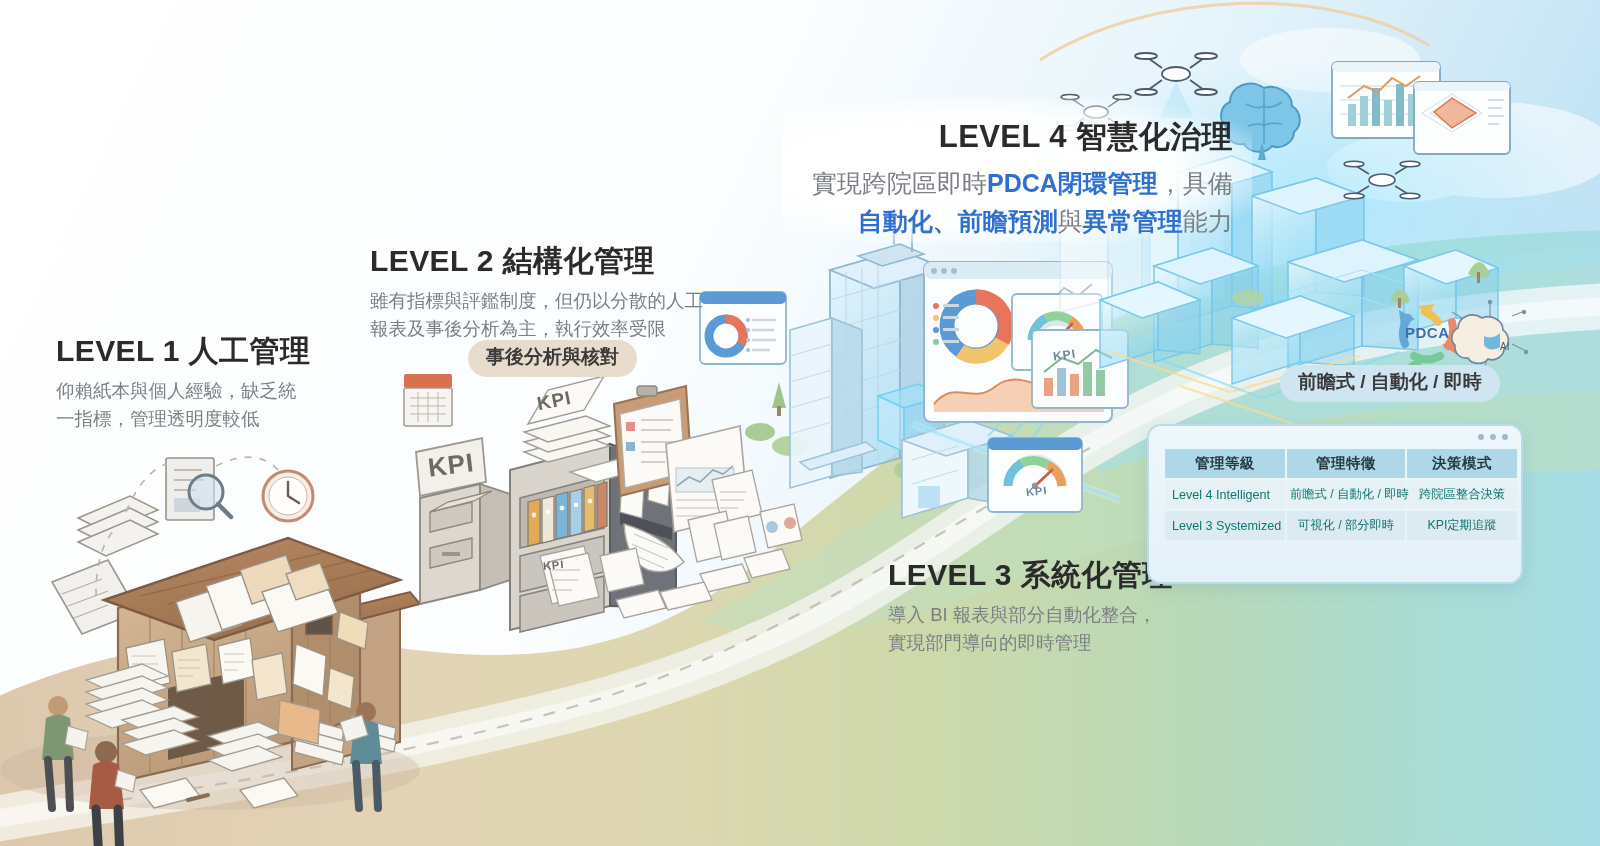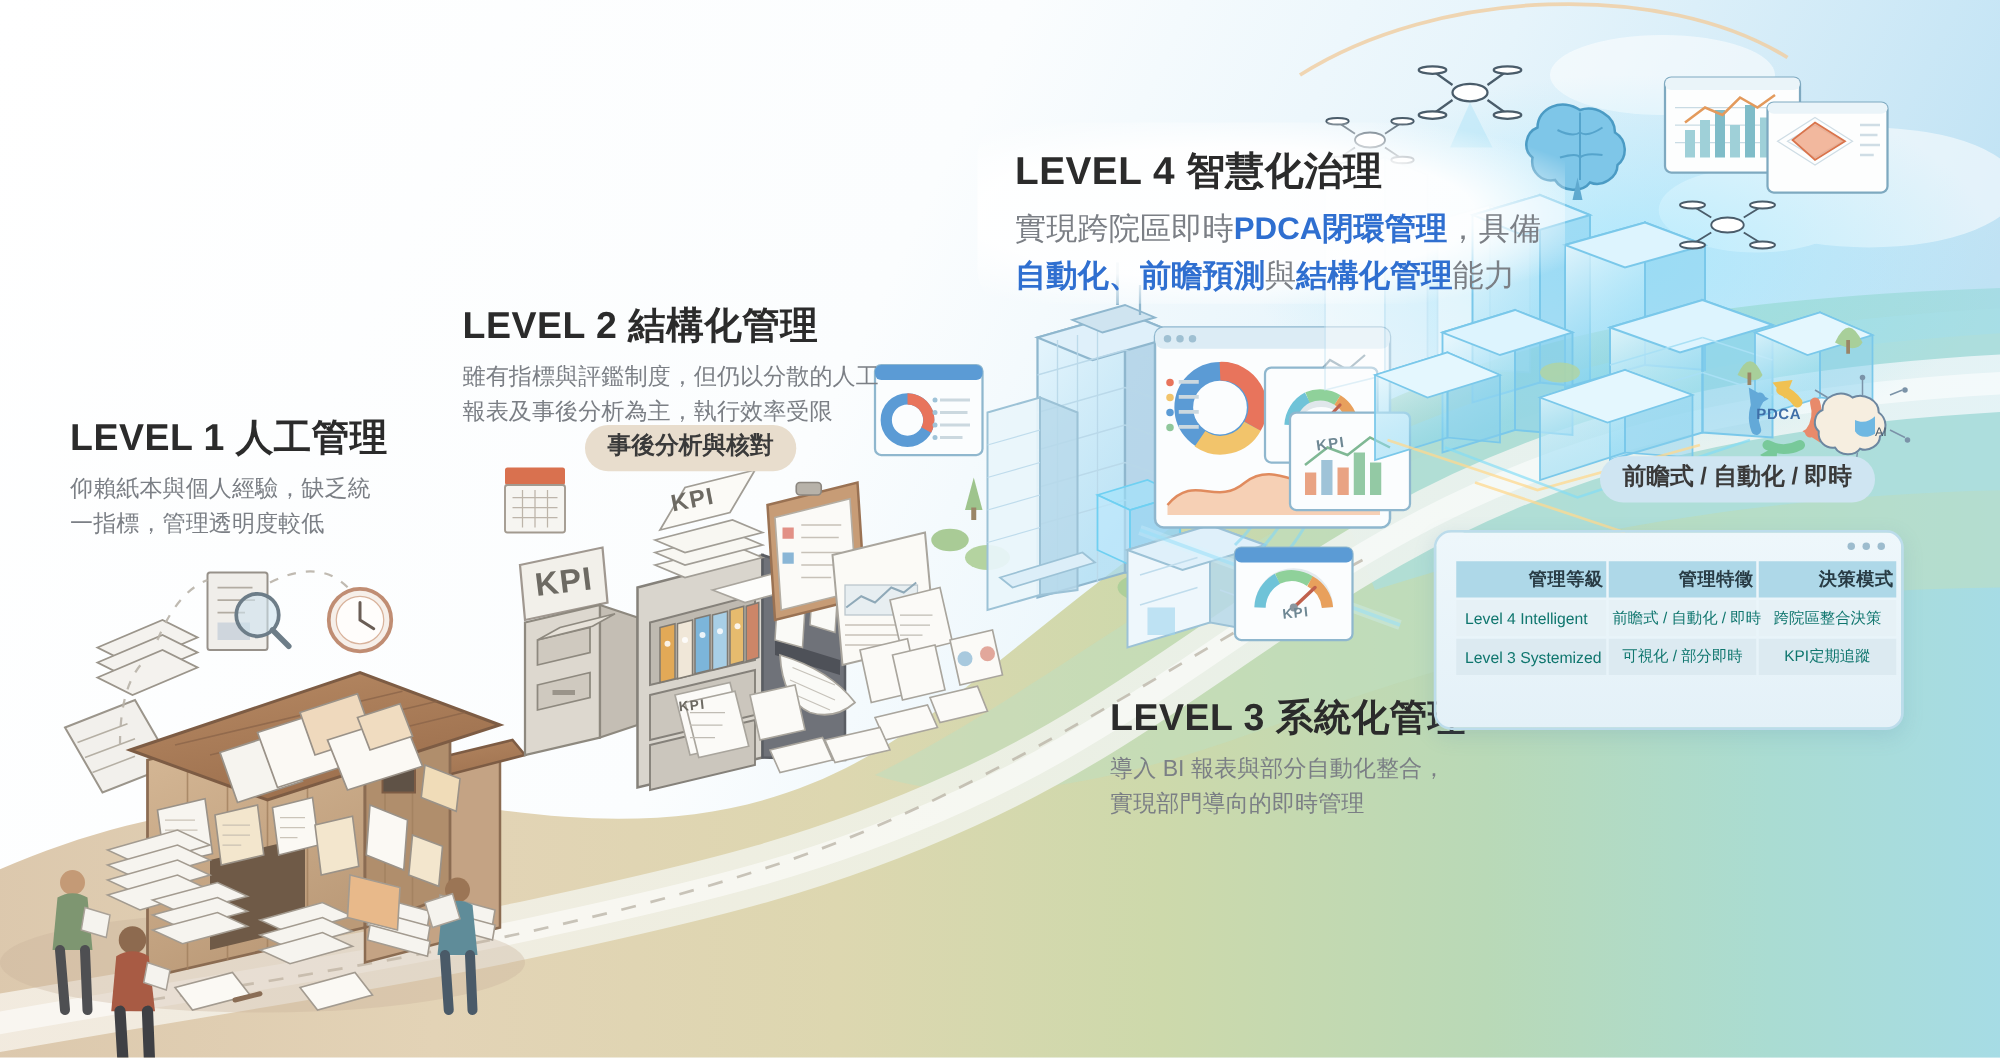--- a/index.html
+++ b/index.html
@@ -22,21 +22,21 @@
   }
   .lvl-desc{
     font-size:18.5px; color:#7b7f85; line-height:1.52; margin-top:7px;
     white-space:nowrap;
   }
   .lvl-desc .hl{ color:#2f6fd0; font-weight:bold; }
 
   #lvl1{ left:56px;  top:332px; }
   #lvl2{ left:370px; top:242px; }
   #lvl3{ left:888px; top:556px; }
-  #lvl4{ left:812px; top:118px; }
+  #lvl4{ left:812px; top:118px;text-align:right; }
   #lvl4 .lvl-title{ font-size:31px; }
   #lvl4 .lvl-desc{ font-size:25px; }
 
   
   #lvl4-halo{
     position:absolute; left:782px; top:98px; width:470px; height:145px;
     background:radial-gradient(ellipse at 42% 50%, rgba(255,255,255,.96) 0%, rgba(255,255,255,.92) 52%, rgba(255,255,255,0) 82%);
     border-radius:26px;
   }
 
@@ -59,37 +59,37 @@
     box-shadow:0 5px 16px rgba(90,140,170,.18);
   }
   #panel-dots{ position:absolute; right:13px; top:8px; display:flex; gap:6px; }
   #panel-dots i{ width:6px; height:6px; border-radius:50%; background:#9dbcce; display:block; }
   table#maturity{
     position:absolute; left:14px; top:21px; width:348px;
     border-collapse:separate; border-spacing:2px 2px; table-layout:fixed;
   }
   table#maturity th{
     background:#aed8e8; color:#283b44; font-size:14.5px; font-weight:bold;
-    padding:5px 2px; text-align:right; letter-spacing:.5px;
+    padding:5px 2px; text-align:center; letter-spacing:.5px;
   }
   table#maturity td{
     background:#dceaf1; color:#0f766e; font-size:12.3px;
     padding:6px 3px; text-align:center; white-space:nowrap;
   }
   table#maturity td.lvl{ text-align:left; padding-left:7px; font-size:12.6px; }
   table#maturity tr:nth-child(odd) td{ background:#e6f1f6; }
   table#maturity col.c1{ width:120px; }
   table#maturity col.c2{ width:118px; }
   table#maturity col.c3{ width:110px; }
   .kpi-tag{
     position:absolute; font-family:"Liberation Sans",sans-serif; font-weight:bold;
     color:#6d6a63; letter-spacing:1px;
   }
   .pdca-lbl{
-    position:absolute; font-size:12px; font-weight:bold; color:#3f6fa8;
+    position:absolute; font-size:15px; font-weight:bold; color:#3f6fa8;
     letter-spacing:.5px;
   }
   .ai-lbl{ position:absolute; font-size:10px; color:#4a5a68;margin-left:44px; }
 </style>
 </head>
 <body>
 
 <div id="stage">
 
   <div class="layer">
@@ -753,21 +753,21 @@
     <div class="lvl-desc">
       <div>導入 BI 報表與部分自動化整合，</div>
       <div>實現部門導向的即時管理</div>
     </div>
   </div>
 
   <div class="lvl-block" id="lvl4">
     <div class="lvl-title">LEVEL 4 智慧化治理</div>
     <div class="lvl-desc">
       <div><span>實現跨院區即時</span><span class="hl">PDCA閉環管理</span><span>，具備</span></div>
-      <div><span class="hl">自動化、前瞻預測</span><span>與</span><span class="hl">結構化管理</span><span>能力</span></div>
+      <div><span class="hl">自動化、前瞻預測</span><span>與</span><span class="hl">異常管理</span><span>能力</span></div>
     </div>
   </div>
 
   <div class="badge" id="badge-a">事後分析與核對</div>
   <div class="badge" id="badge-d">前瞻式 / 自動化 / 即時</div>
 
   <div id="panel">
     <div id="panel-dots">
       <i></i>
       <i></i>

